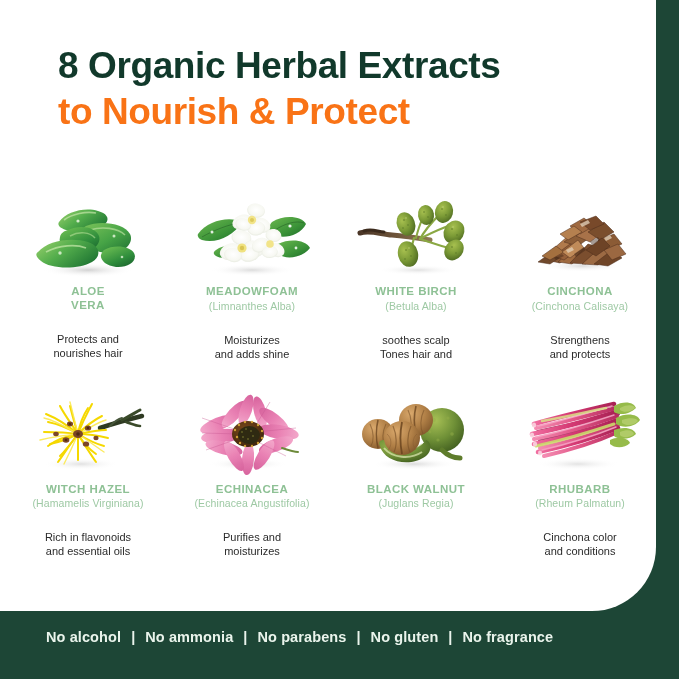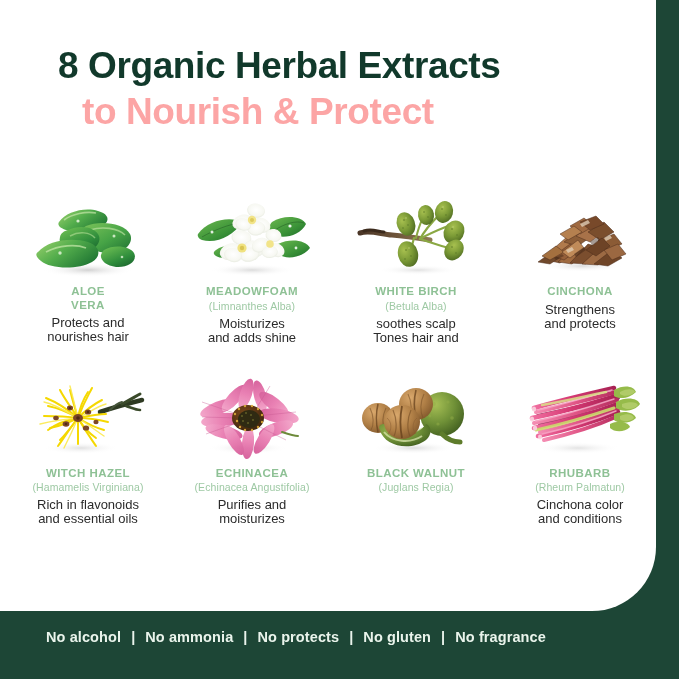--- a/index.html
+++ b/index.html
@@ -46,25 +46,24 @@
     font-size: 37px;
     font-weight: bold;
     color: #11392b;
     letter-spacing: -0.4px;
     line-height: 44px;
     white-space: nowrap;
   }
   .title-line2 {
     font-size: 37px;
     font-weight: bold;
-    color: #fca5a5;
+    color: #f97316;
     letter-spacing: -0.4px;
     line-height: 48px;
     white-space: nowrap;
-    margin-left: 24px;
   }
 
   
   #grid {
     position: absolute;
     left: 24px;
     top: 186px;
     width: 616px;
   }
   .row {
@@ -95,22 +94,22 @@
     line-height: 13.5px;
     text-transform: uppercase;
   }
   .latin-name {
     font-size: 10.5px;
     color: #9ec9a4;
     line-height: 14px;
     letter-spacing: 0.1px;
   }
   .benefit {
-    margin-top: 4px;
-    font-size: 13px;
+    margin-top: 20px;
+    font-size: 11px;
     color: #2b2b2b;
     line-height: 14px;
   }
   .benefit span { display: block; }
 
   
   #claims {
     position: absolute;
     left: 0;
     top: 611px;
@@ -394,20 +393,21 @@
             <g fill="#3c2314" opacity="0.45">
               <path d="M56 64 L66 57 L68 60 L58 67 Z"></path>
               <path d="M72 52 L80 47 L82 50 L74 55 Z"></path>
               <path d="M36 68 L44 64 L46 66 L38 70 Z"></path>
             </g>
           </svg>
         </div>
         <div class="common-name">
           <span>CINCHONA</span>
         </div>
+        <div class="latin-name">(Cinchona Calisaya)</div>
         <div class="benefit">
           <span>Strengthens</span>
           <span>and protects</span>
         </div>
       </div>
     </div>
 
     <div class="row row-2">
 
       <div class="cell">
@@ -705,21 +705,21 @@
       </div>
     </div>
   </div>
 
   <div id="claims">
     <div id="claims-inner">
       <span class="claim">No alcohol</span>
       <span class="claim-sep">|</span>
       <span class="claim">No ammonia</span>
       <span class="claim-sep">|</span>
-      <span class="claim">No protects</span>
+      <span class="claim">No parabens</span>
       <span class="claim-sep">|</span>
       <span class="claim">No gluten</span>
       <span class="claim-sep">|</span>
       <span class="claim">No fragrance</span>
     </div>
   </div>
 
 </div>
 
 </body></html>

